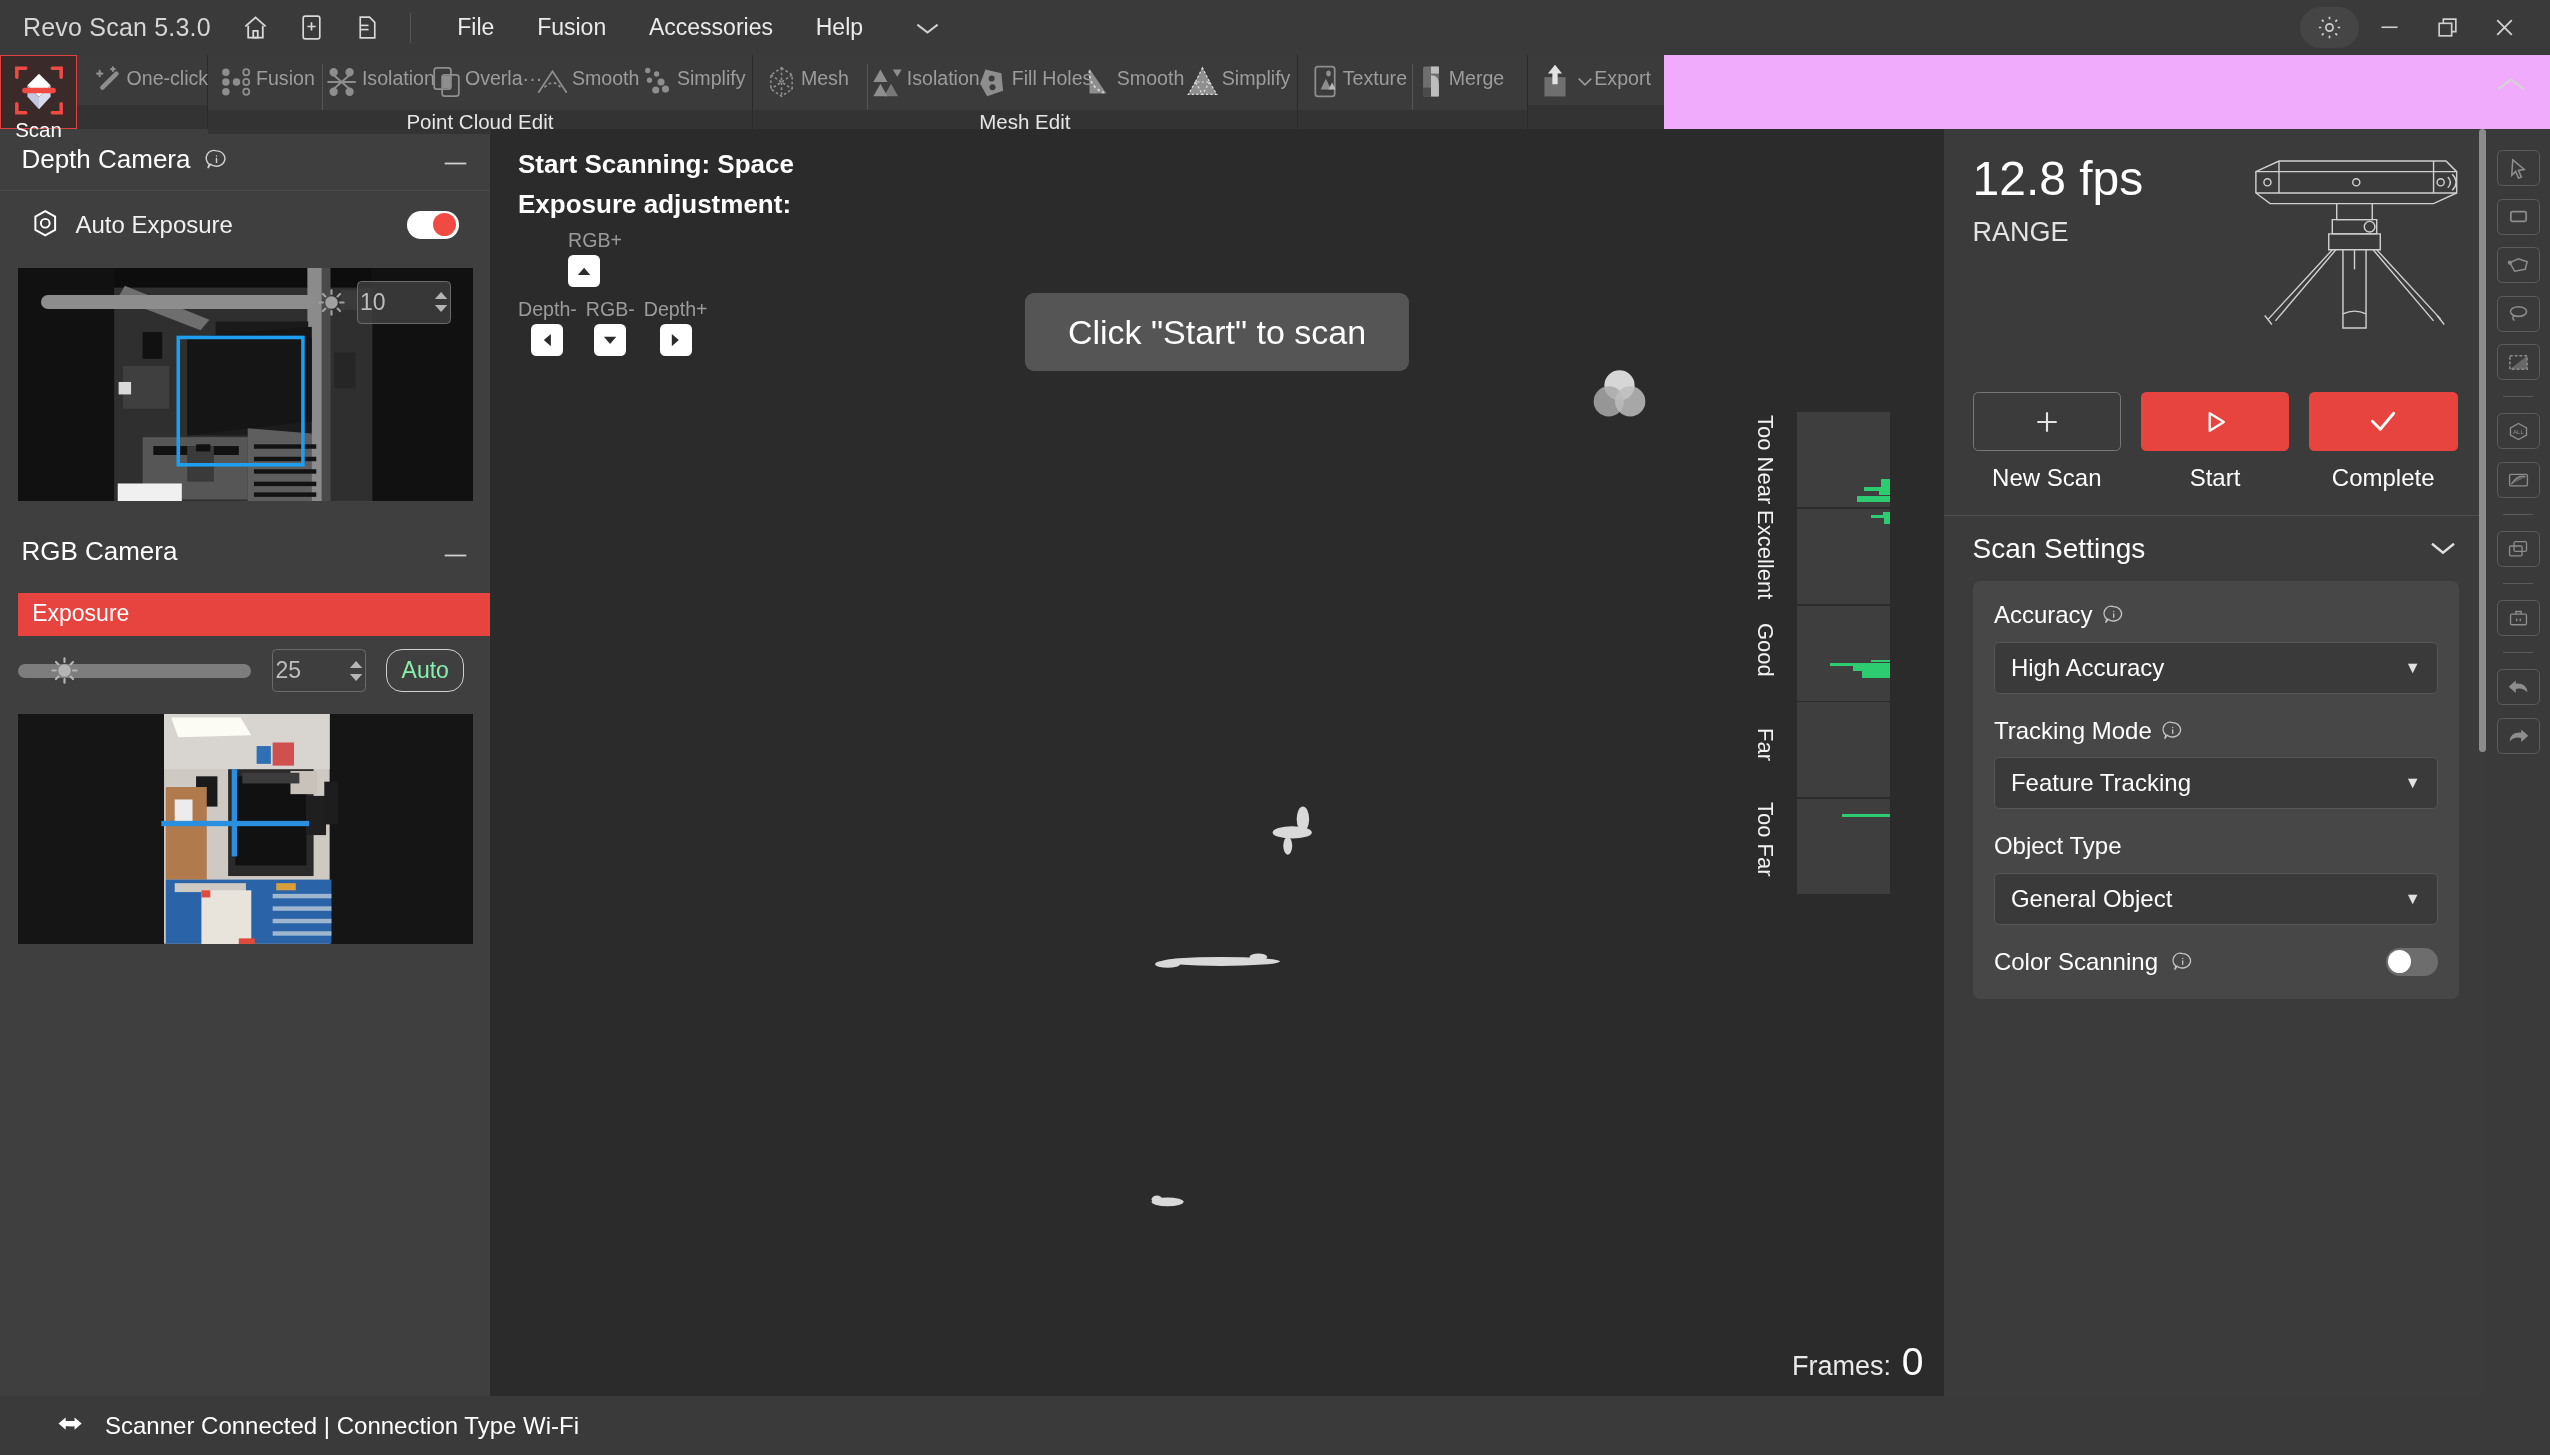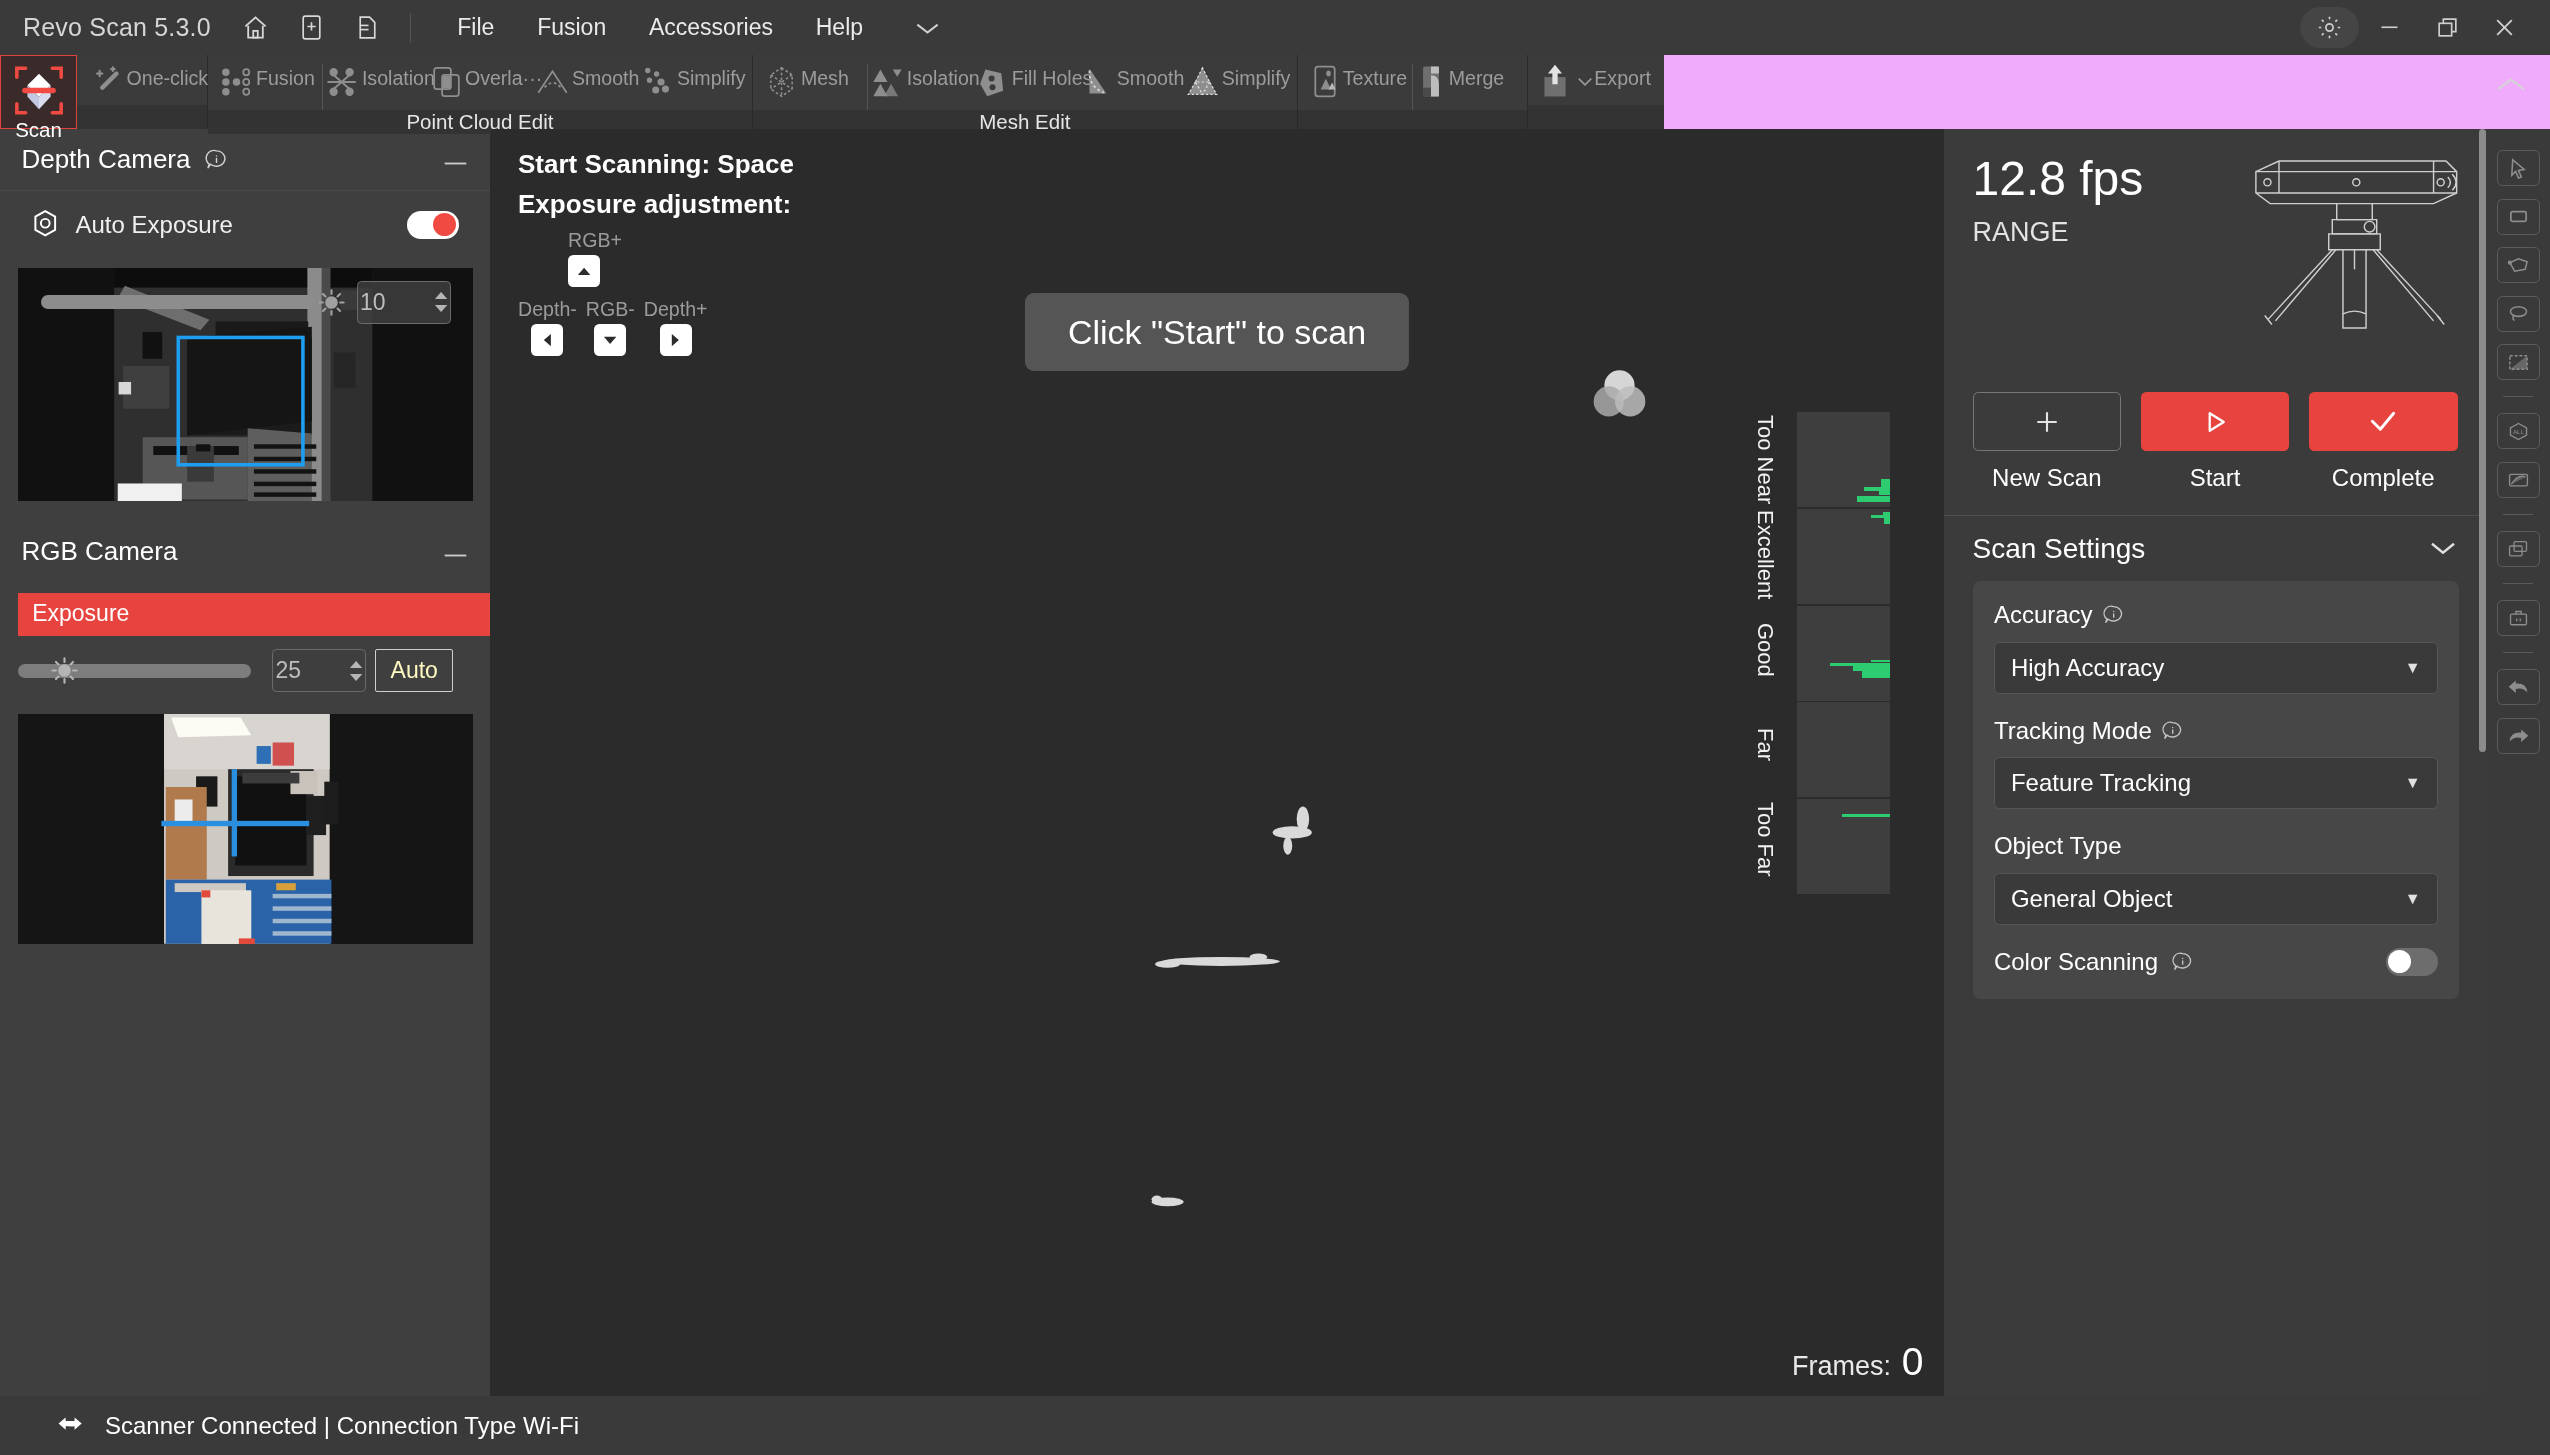--- a/index.html
+++ b/index.html
@@ -84,21 +84,21 @@
           display: flex; align-items: center; justify-content: space-between; padding: 0 2px; margin-left: 12.5px; }
   .spin .val { font-size: 23px; color: #bdbdbd; }
   .spin .arrows { display: flex; flex-direction: column; gap: 3.6px; color: #b5b5b5; }
   .sun { width: 27px; height: 27px; flex: 0 0 27px; margin-left: 1.8px; }
 
   .rgb-exposure-tab { display:inline-block; background:#e8443f; color:#fff; font-size:23px;
                       padding: 7.1px 14.2px 9px 14.2px; margin: 10.7px 0 0 18px; }
   .rgb-ctl { display: flex; align-items: center; padding: 0 18px; height: 69px; }
   .rgb-slider { position: relative; width: 233px; height: 14.2px; border-radius: 7.1px; background: #7d7d7d; }
   .rgb-knob { position: absolute; left: 43px; top: -7.1px; width: 27px; height: 27px; }
-  .btn-auto { border: 0.9px solid #cfcfcf; border-radius: 2px; padding: 7.1px 14.2px; font-size: 23px; color:#fef9c3; margin-left: 9px; cursor:pointer; }
+  .btn-auto { border: 0.9px solid #cfcfcf; border-radius: 16px; padding: 7.1px 14.2px; font-size: 23px; color:#86efac; margin-left: 20px; cursor:pointer; }
 
   
   .center { flex: 1 1 auto; background: #2b2b2b; position: relative; min-width: 0; }
   .hint { position: absolute; left: 27px; top: 19.6px; }
   .hint .h1 { font-size: 26px; color: #fff; font-weight: bold; margin-bottom: 9px; white-space: nowrap; }
   .hint .h2 { font-size: 26px; color: #fff; font-weight: bold; white-space: nowrap; }
   .keys { margin-top: 9px; }
   .key-lbl { font-size: 19.6px; color: #9b9b9b; }
   .key { width: 32px; height: 32px; background: #fff; border-radius: 5.3px; display:flex;
          align-items:center; justify-content:center; cursor: pointer; }

